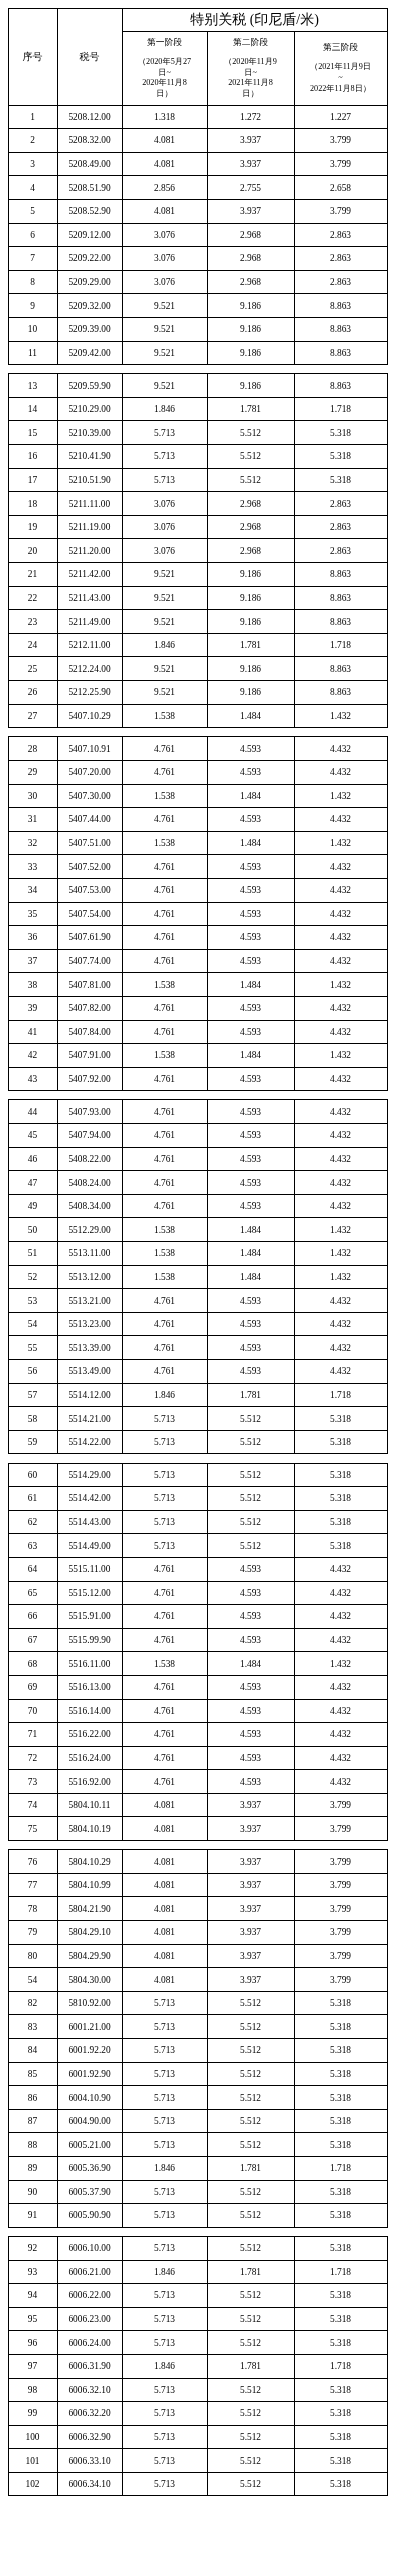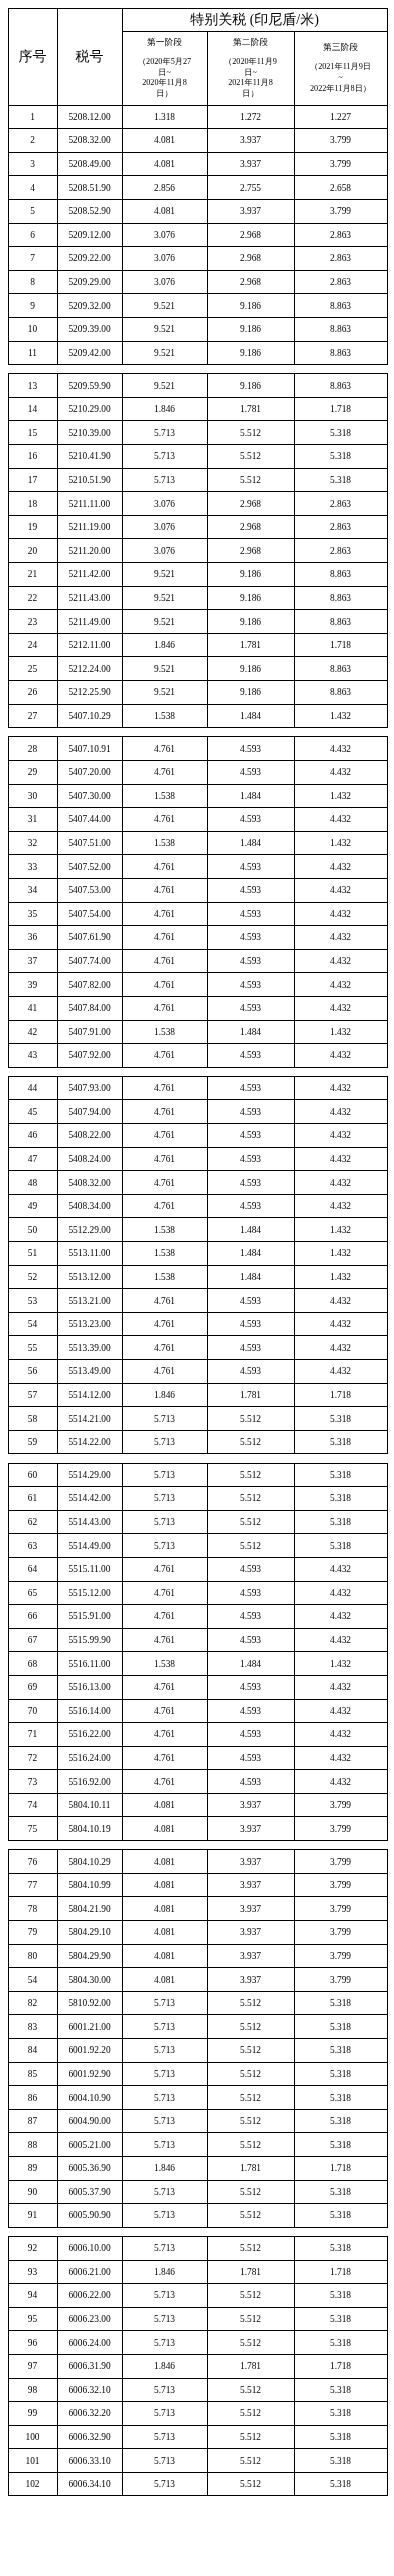--- a/index.html
+++ b/index.html
@@ -39,21 +39,21 @@
   col.c-s2     { width: 87px; }
   col.c-s3     { width: 93px; }
 
   th.h-top {
     height: 21.4px;
     font-weight: normal;
     font-size: 14px;
   }
   th.h-side {
     font-weight: normal;
-    font-size: 14px;
+    font-size: 10px;
   }
   th.stage-cell {
     height: 73px;
     vertical-align: top;
     font-weight: normal;
     padding-top: 6.3px;
   }
   .stage-label {
     font-size: 8.8px;
   }
@@ -377,20 +377,27 @@
           <td>4.432</td>
         </tr>
         <tr>
           <td>37</td>
           <td>5407.74.00</td>
           <td>4.761</td>
           <td>4.593</td>
           <td>4.432</td>
         </tr>
         <tr>
+          <td>38</td>
+          <td>5407.81.00</td>
+          <td>1.538</td>
+          <td>1.484</td>
+          <td>1.432</td>
+        </tr>
+        <tr>
           <td>39</td>
           <td>5407.82.00</td>
           <td>4.761</td>
           <td>4.593</td>
           <td>4.432</td>
         </tr>
         <tr>
           <td>41</td>
           <td>5407.84.00</td>
           <td>4.761</td>
@@ -445,27 +452,20 @@
           <td>4.432</td>
         </tr>
         <tr>
           <td>47</td>
           <td>5408.24.00</td>
           <td>4.761</td>
           <td>4.593</td>
           <td>4.432</td>
         </tr>
         <tr>
-          <td>48</td>
-          <td>5408.32.00</td>
-          <td>4.761</td>
-          <td>4.593</td>
-          <td>4.432</td>
-        </tr>
-        <tr>
           <td>49</td>
           <td>5408.34.00</td>
           <td>4.761</td>
           <td>4.593</td>
           <td>4.432</td>
         </tr>
         <tr>
           <td>50</td>
           <td>5512.29.00</td>
           <td>1.538</td>

